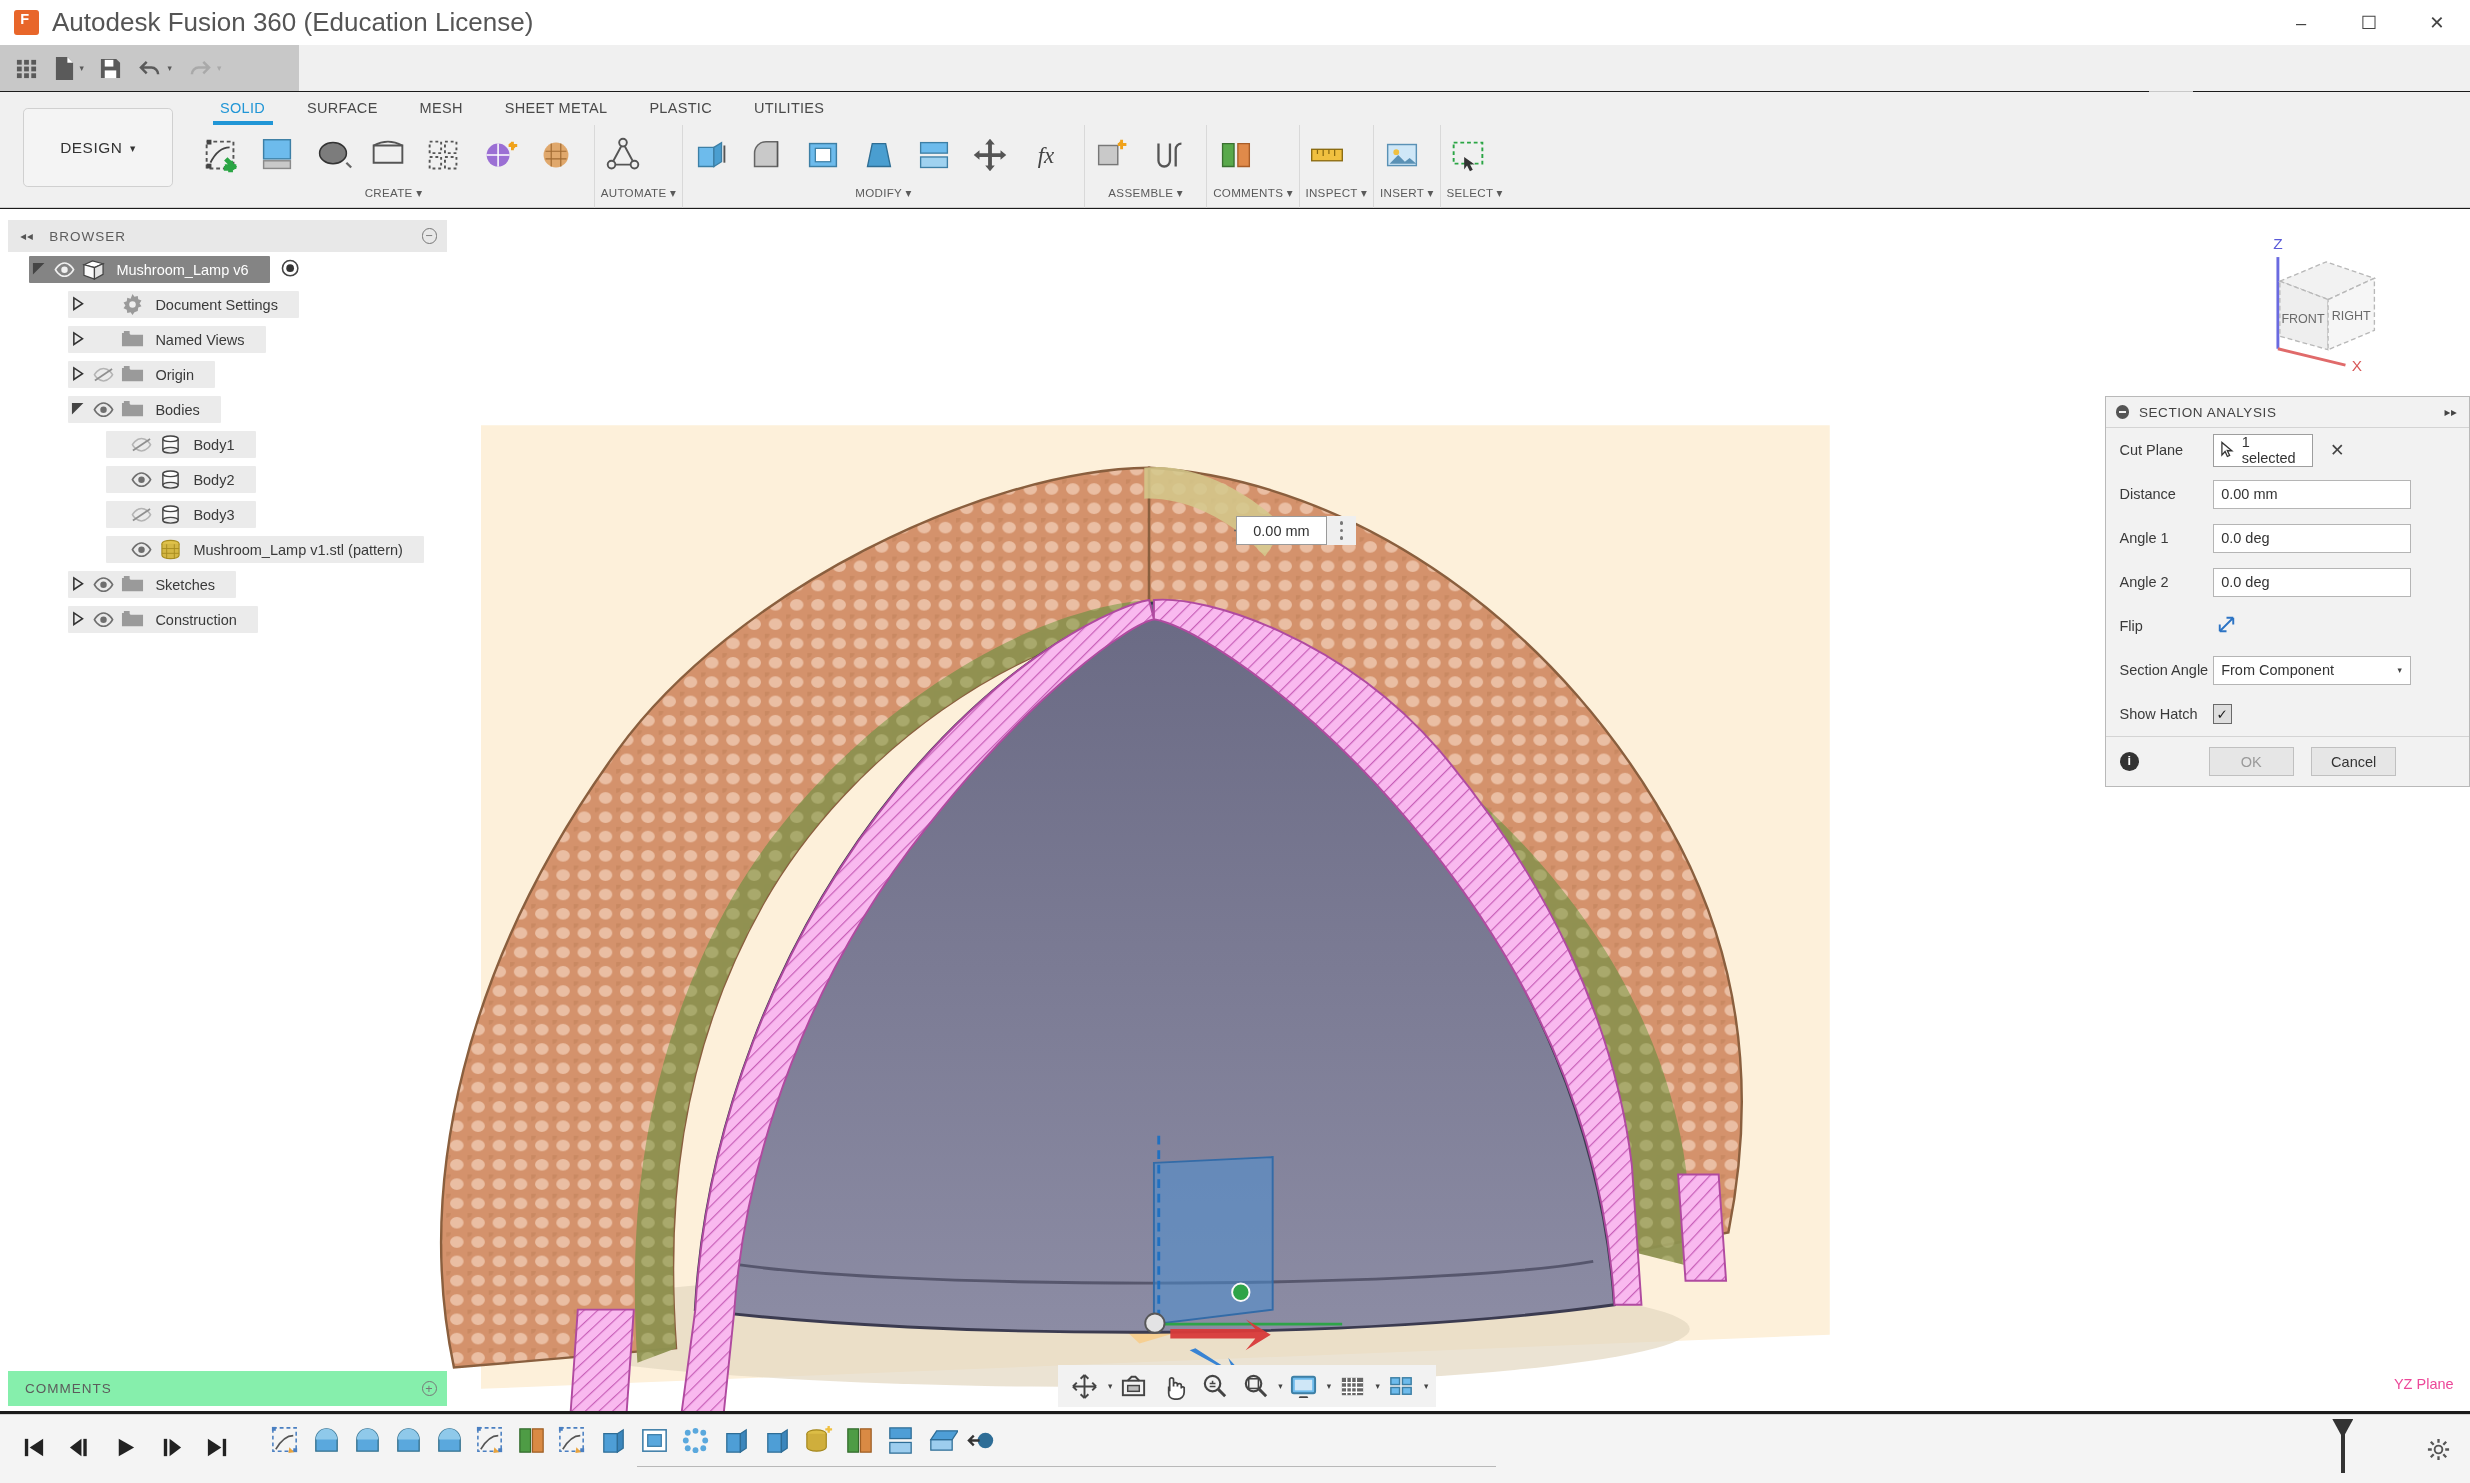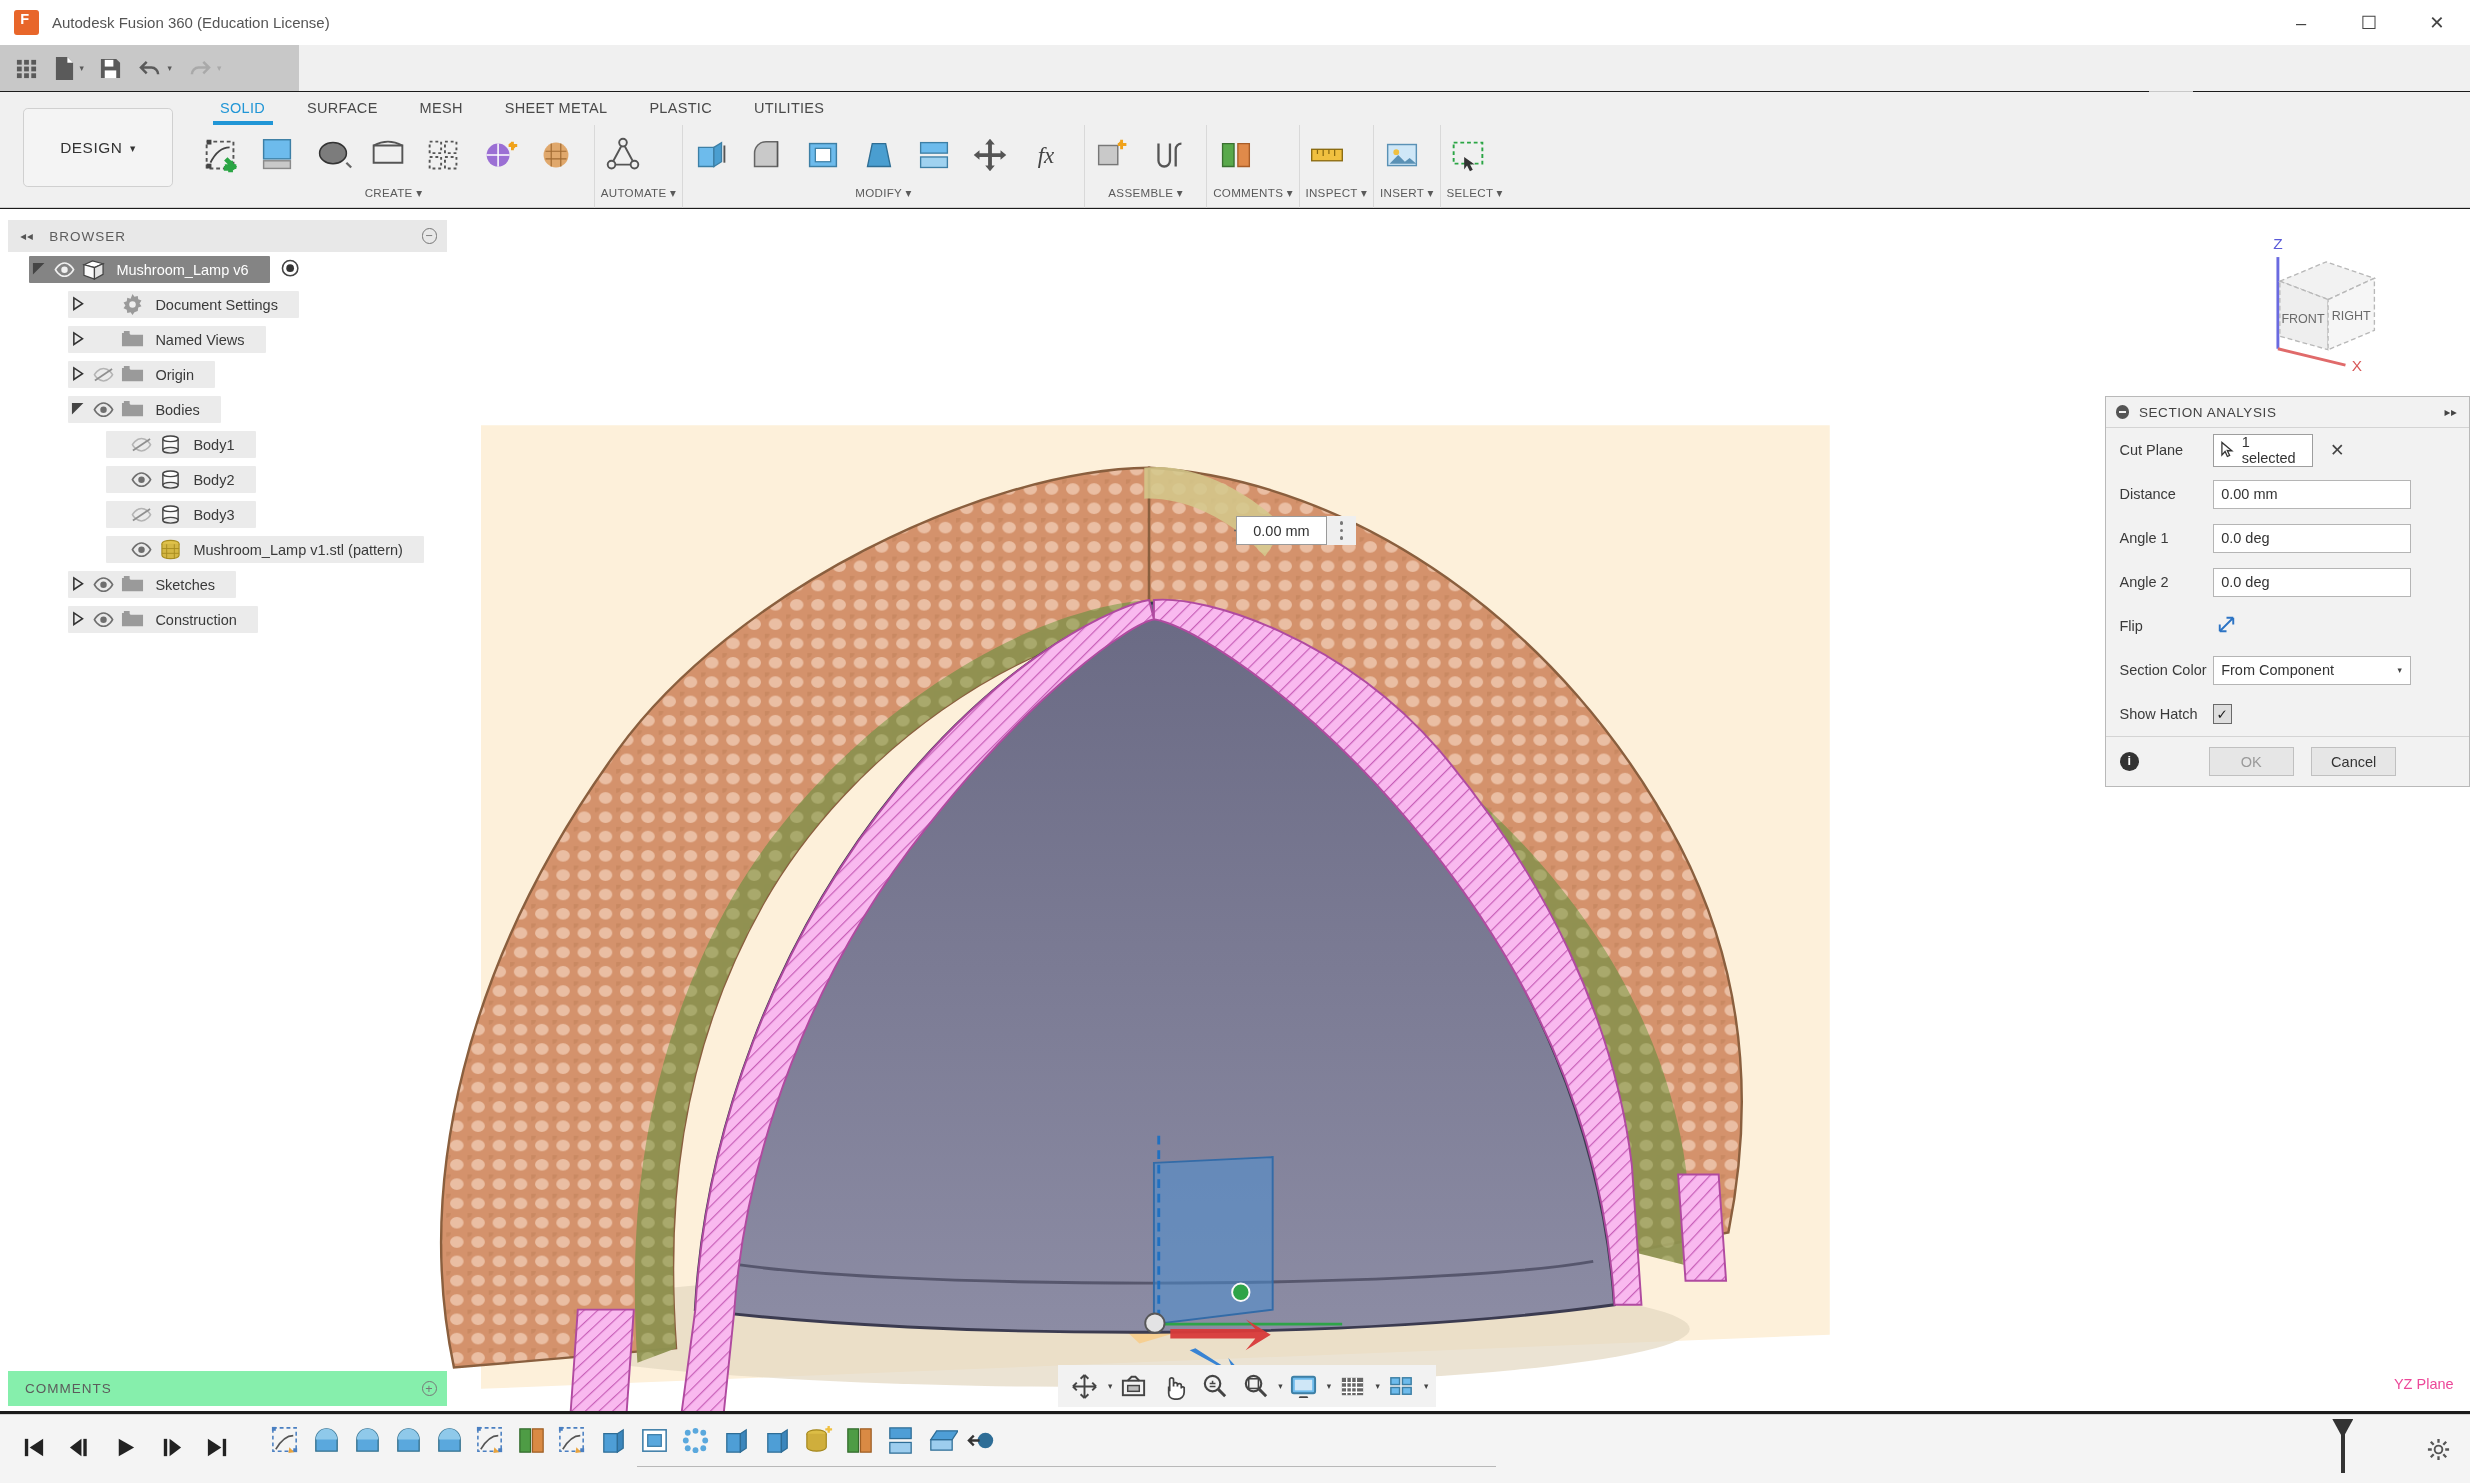--- a/index.html
+++ b/index.html
@@ -6,21 +6,21 @@
   html,body { width:2471px; height:1483px; overflow:hidden; background:#1b1b1b;
               font-family:"Liberation Sans", sans-serif; }
 
   
   #titlebar { position:absolute; left:0; top:0; width:2471px; height:45px;
               background:#ffffff; display:flex; align-items:center; }
   #app-logo { width:25px; height:25px; margin-left:13.5px; background:#e8662a;
               border-radius:2.9px; position:relative; }
   #app-logo::after{ content:"F"; position:absolute; left:6.8px; top:1px; color:#fff;
               font-size:14.5px; font-weight:bold; font-family:"Liberation Sans",sans-serif;}
-  #app-title { margin-left:13.5px; font-size:15px; color:#555; }
+  #app-title { margin-left:13.5px; font-size:26px; color:#555; }
   .win-btns { position:absolute; right:0; top:0; height:45px; display:flex; }
   .win-btn { width:68px; height:45px; display:flex; align-items:center;
              justify-content:center; color:#444; font-size:18.3px; }
 
   
   #qa-row { position:absolute; left:0; top:45px; width:2471px; height:46px;
             background:#f0f0f0; }
   #qa-left { position:absolute; left:0; top:0; height:46px; width:299px;
              background:#c8c8c8; display:flex; align-items:center; }
   .qa-icon { margin-left:15.4px; display:flex; align-items:center; color:#5a5a5a; }
@@ -847,21 +847,21 @@
     <span class="slabel">Flip</span>
     <span>
       <svg width="27" height="27" viewBox="0 0 28 28">
           <path d="M7 21L21 7M21 7h-7M21 7v7" stroke="#2d74c4" stroke-width="2" fill="none"></path>
           <path d="M7 21h7M7 21v-7" stroke="#2d74c4" stroke-width="2" fill="none"></path>
         </svg>
     </span>
   </div>
 
   <div class="srow">
-    <span class="slabel">Section Color</span>
+    <span class="slabel">Section Angle</span>
     <div class="sdrop">
       <span>From Component</span>
       <span class="car">▾</span>
     </div>
   </div>
 
   <div class="srow">
     <span class="slabel">Show Hatch</span>
     <span class="chk">✓</span>
   </div>

